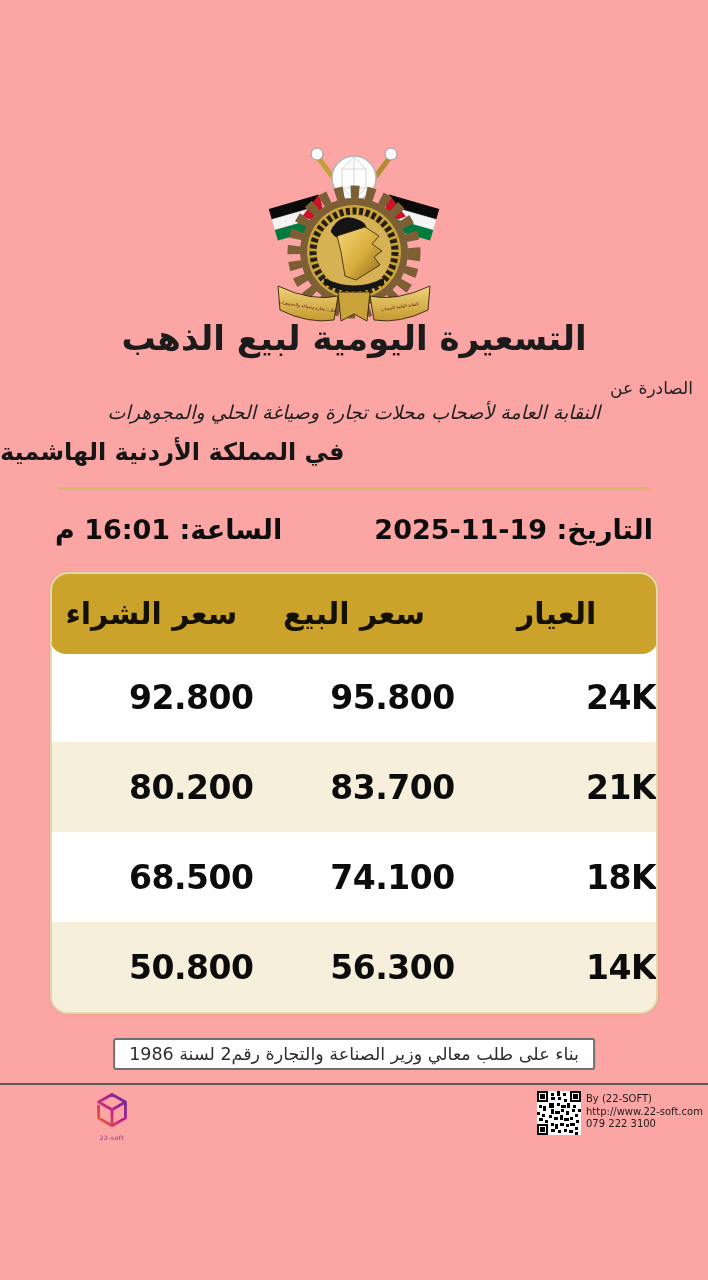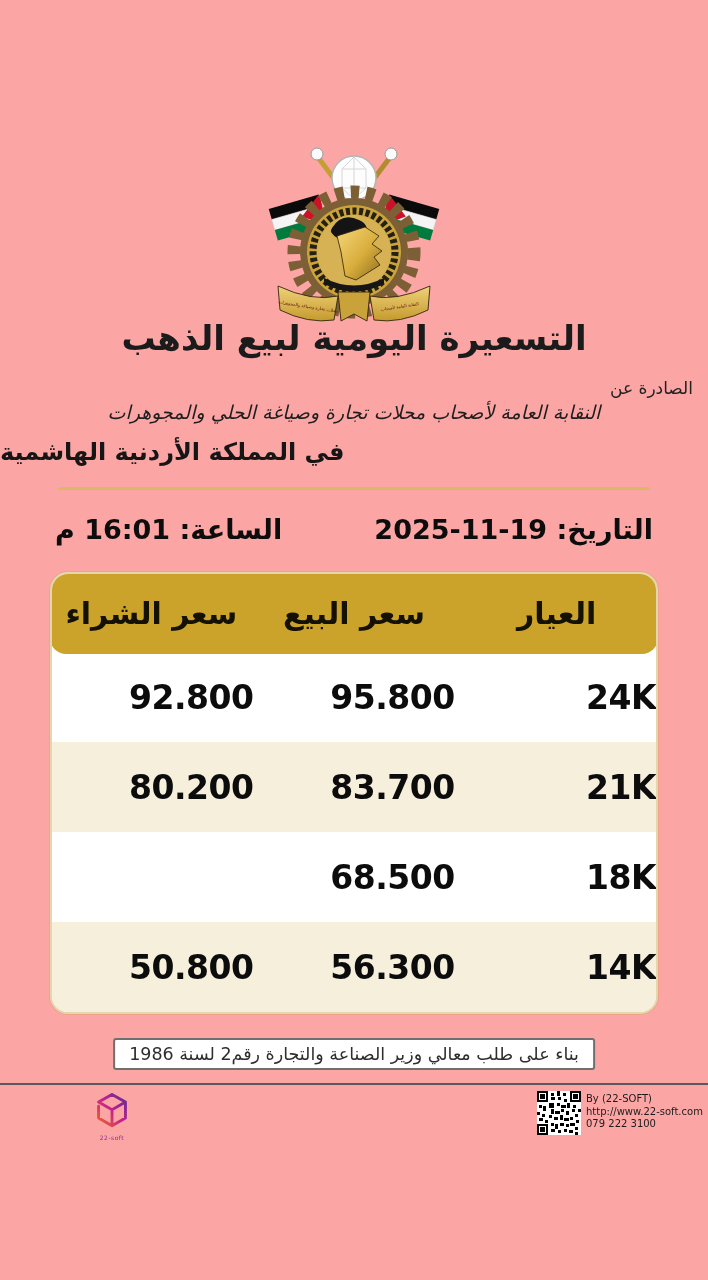--- a/index.html
+++ b/index.html
@@ -138,20 +138,21 @@
       <div class="td">95.800</div>
       <div class="td">92.800</div>
     </div>
     <div class="pt-row alt">
       <div class="td">21K</div>
       <div class="td">83.700</div>
       <div class="td">80.200</div>
     </div>
     <div class="pt-row">
       <div class="td">18K</div>
+      <div class="td">74.100</div>
       <div class="td">68.500</div>
     </div>
     <div class="pt-row alt">
       <div class="td">14K</div>
       <div class="td">56.300</div>
       <div class="td">50.800</div>
     </div>
   </div>
 
   <div class="note-box">بناء على طلب معالي وزير الصناعة والتجارة رقم2 لسنة 1986</div>

